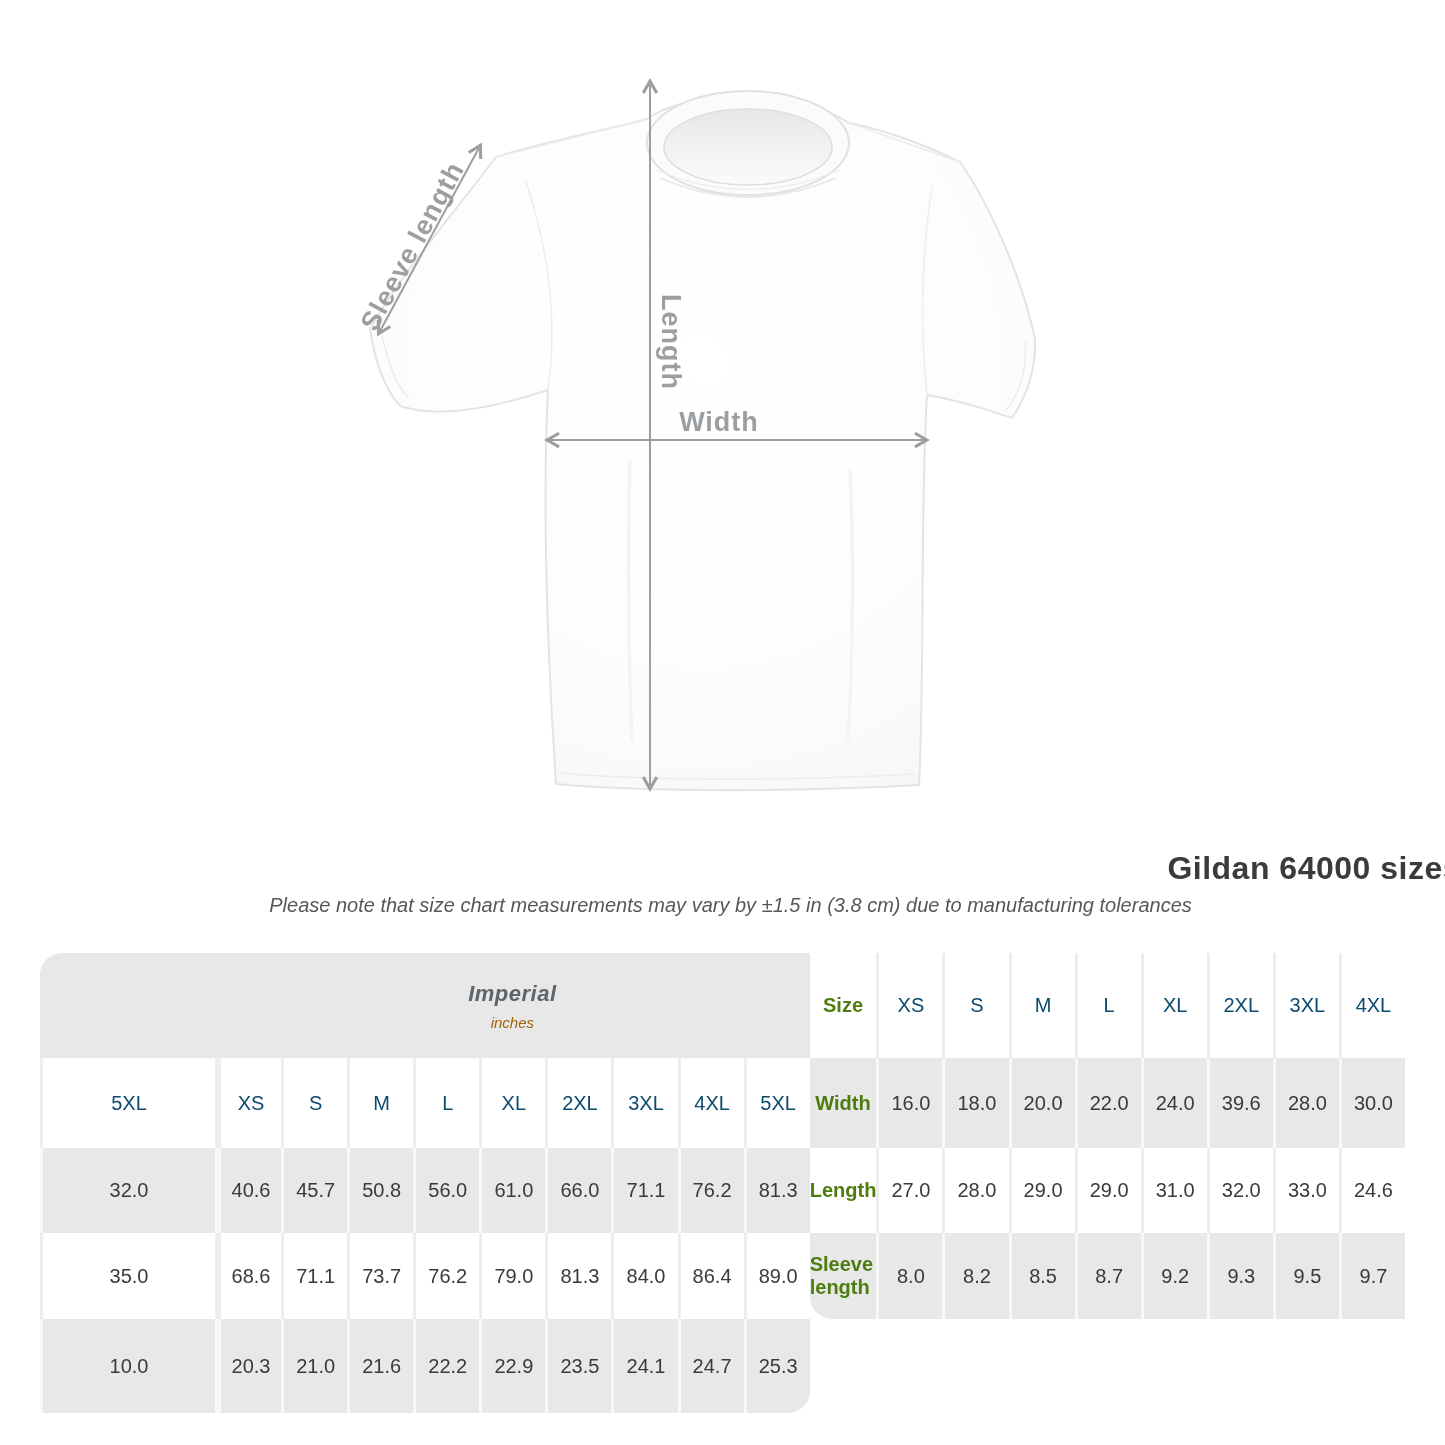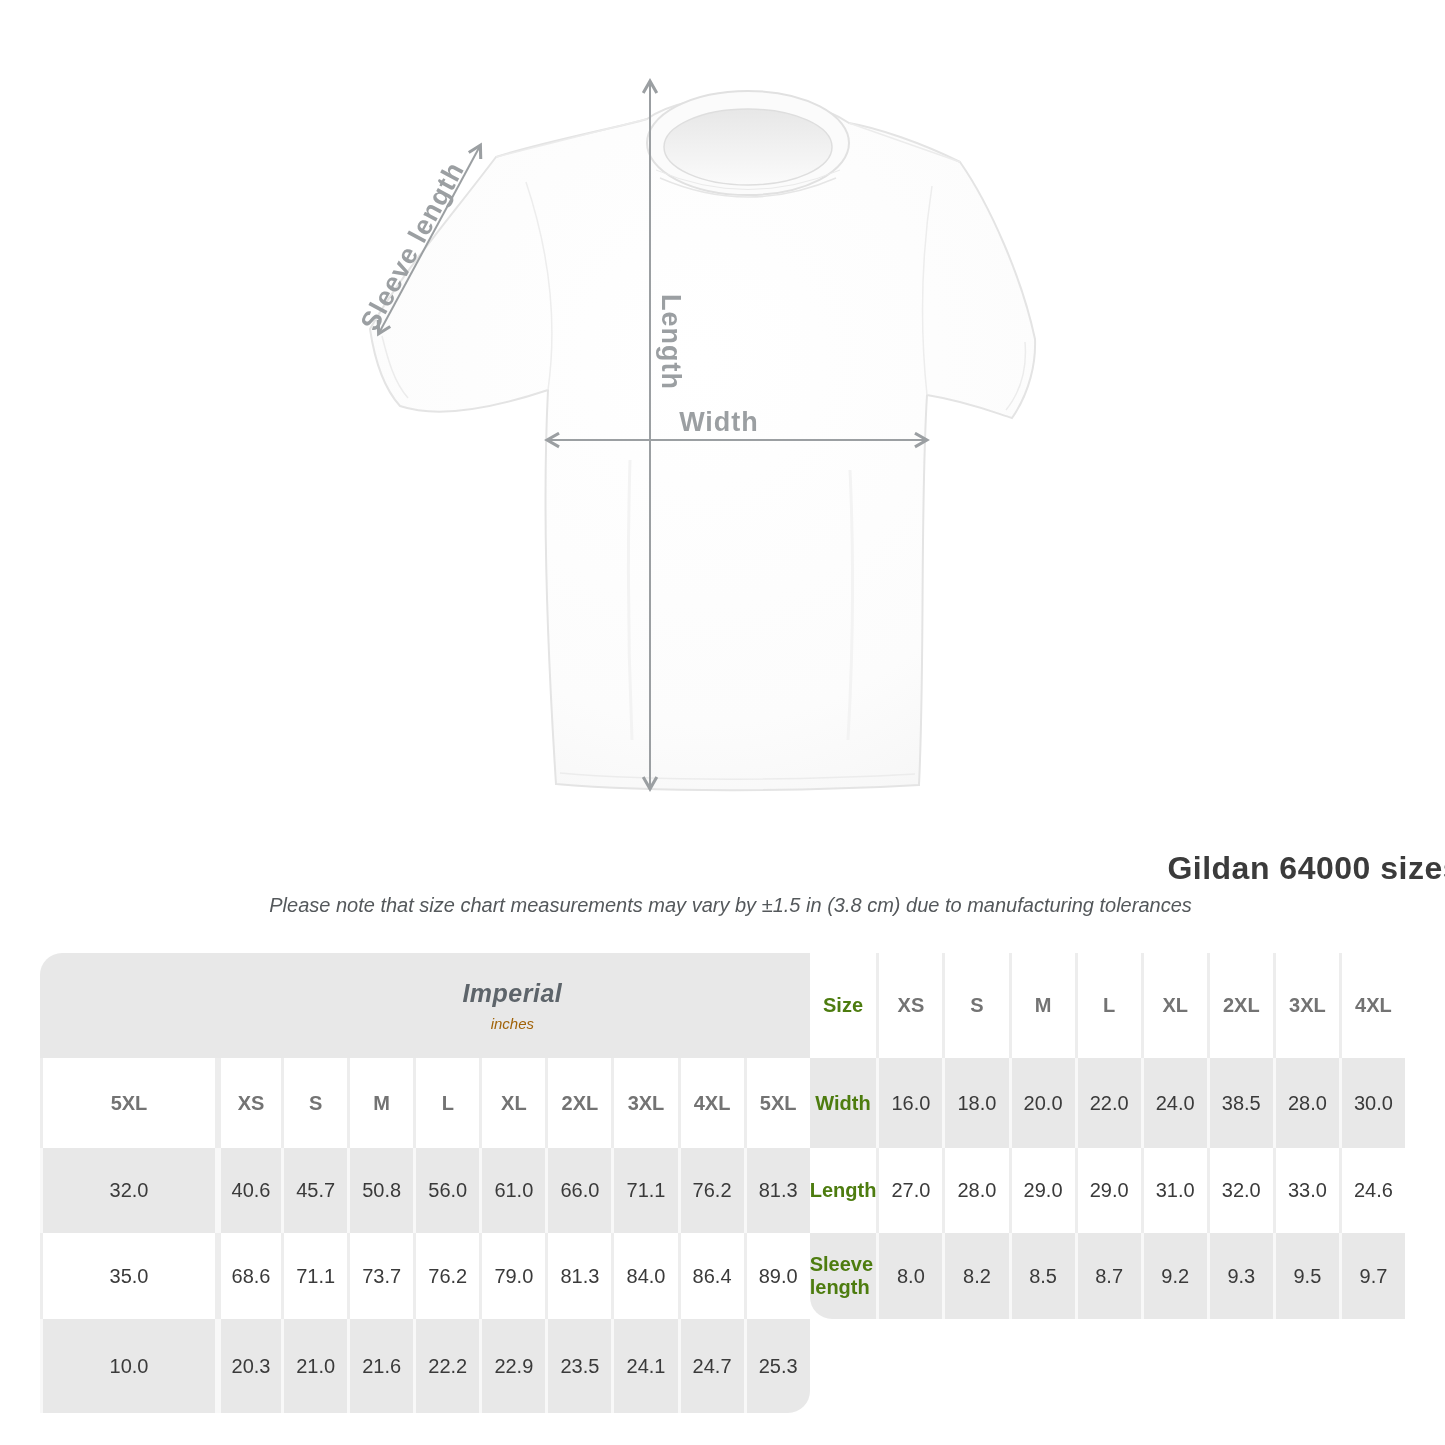--- a/index.html
+++ b/index.html
@@ -17,27 +17,27 @@
 
   
   .size-table{position:absolute;left:40px;top:953px;width:1365px;
               display:grid;grid-template-columns:175px repeat(18,1fr);
               grid-template-rows:105px 90px 85px 86px 94px;}
   .band{background:#e8e8e8;}
   .band.corner{border-top-left-radius:22px;}
   .group{grid-column:span 9;background:#e8e8e8;display:flex;flex-direction:column;
          align-items:center;justify-content:center;gap:7px;}
   .group.last{border-top-right-radius:22px;}
-  .gname{font-size:25px;font-weight:bold;font-style:italic;color:#5d646a;letter-spacing:.5px;}
+  .gname{font-size:22px;font-weight:bold;font-style:italic;color:#5d646a;letter-spacing:.5px;}
   .gunit{font-size:15px;font-style:italic;color:#a16207;}
 
   .cell{display:flex;align-items:center;justify-content:center;
         font-size:20px;color:#3a3a3a;background:#ffffff;border-left:3px solid #ededed;}
   .cell.lbl{font-weight:bold;color:#4d7c0f;border-left:none;}
-  .cell.szh{font-weight:bold;color:#737373;text-align:center;}
+  .cell.szh{font-weight:normal;color:#0c4a6e;text-align:center;}
   .cell.g{background:#e8e8e8;border-left-color:#f8f8f8;}
   .cell.ms{border-left-width:6px;}
   .cell.bl{border-bottom-left-radius:22px;}
   .cell.br{border-bottom-right-radius:22px;}
 </style>
 </head>
 <body>
 
 <div class="page">
 
@@ -135,21 +135,21 @@
     <div class="cell szh">3XL</div>
     <div class="cell szh">4XL</div>
     <div class="cell szh">5XL</div>
 
     <div class="cell lbl g">Width</div>
     <div class="cell g">16.0</div>
     <div class="cell g">18.0</div>
     <div class="cell g">20.0</div>
     <div class="cell g">22.0</div>
     <div class="cell g">24.0</div>
-    <div class="cell g">38.5</div>
+    <div class="cell g">39.6</div>
     <div class="cell g">28.0</div>
     <div class="cell g">30.0</div>
     <div class="cell g">32.0</div>
     <div class="cell g ms">40.6</div>
     <div class="cell g">45.7</div>
     <div class="cell g">50.8</div>
     <div class="cell g">56.0</div>
     <div class="cell g">61.0</div>
     <div class="cell g">66.0</div>
     <div class="cell g">71.1</div>

